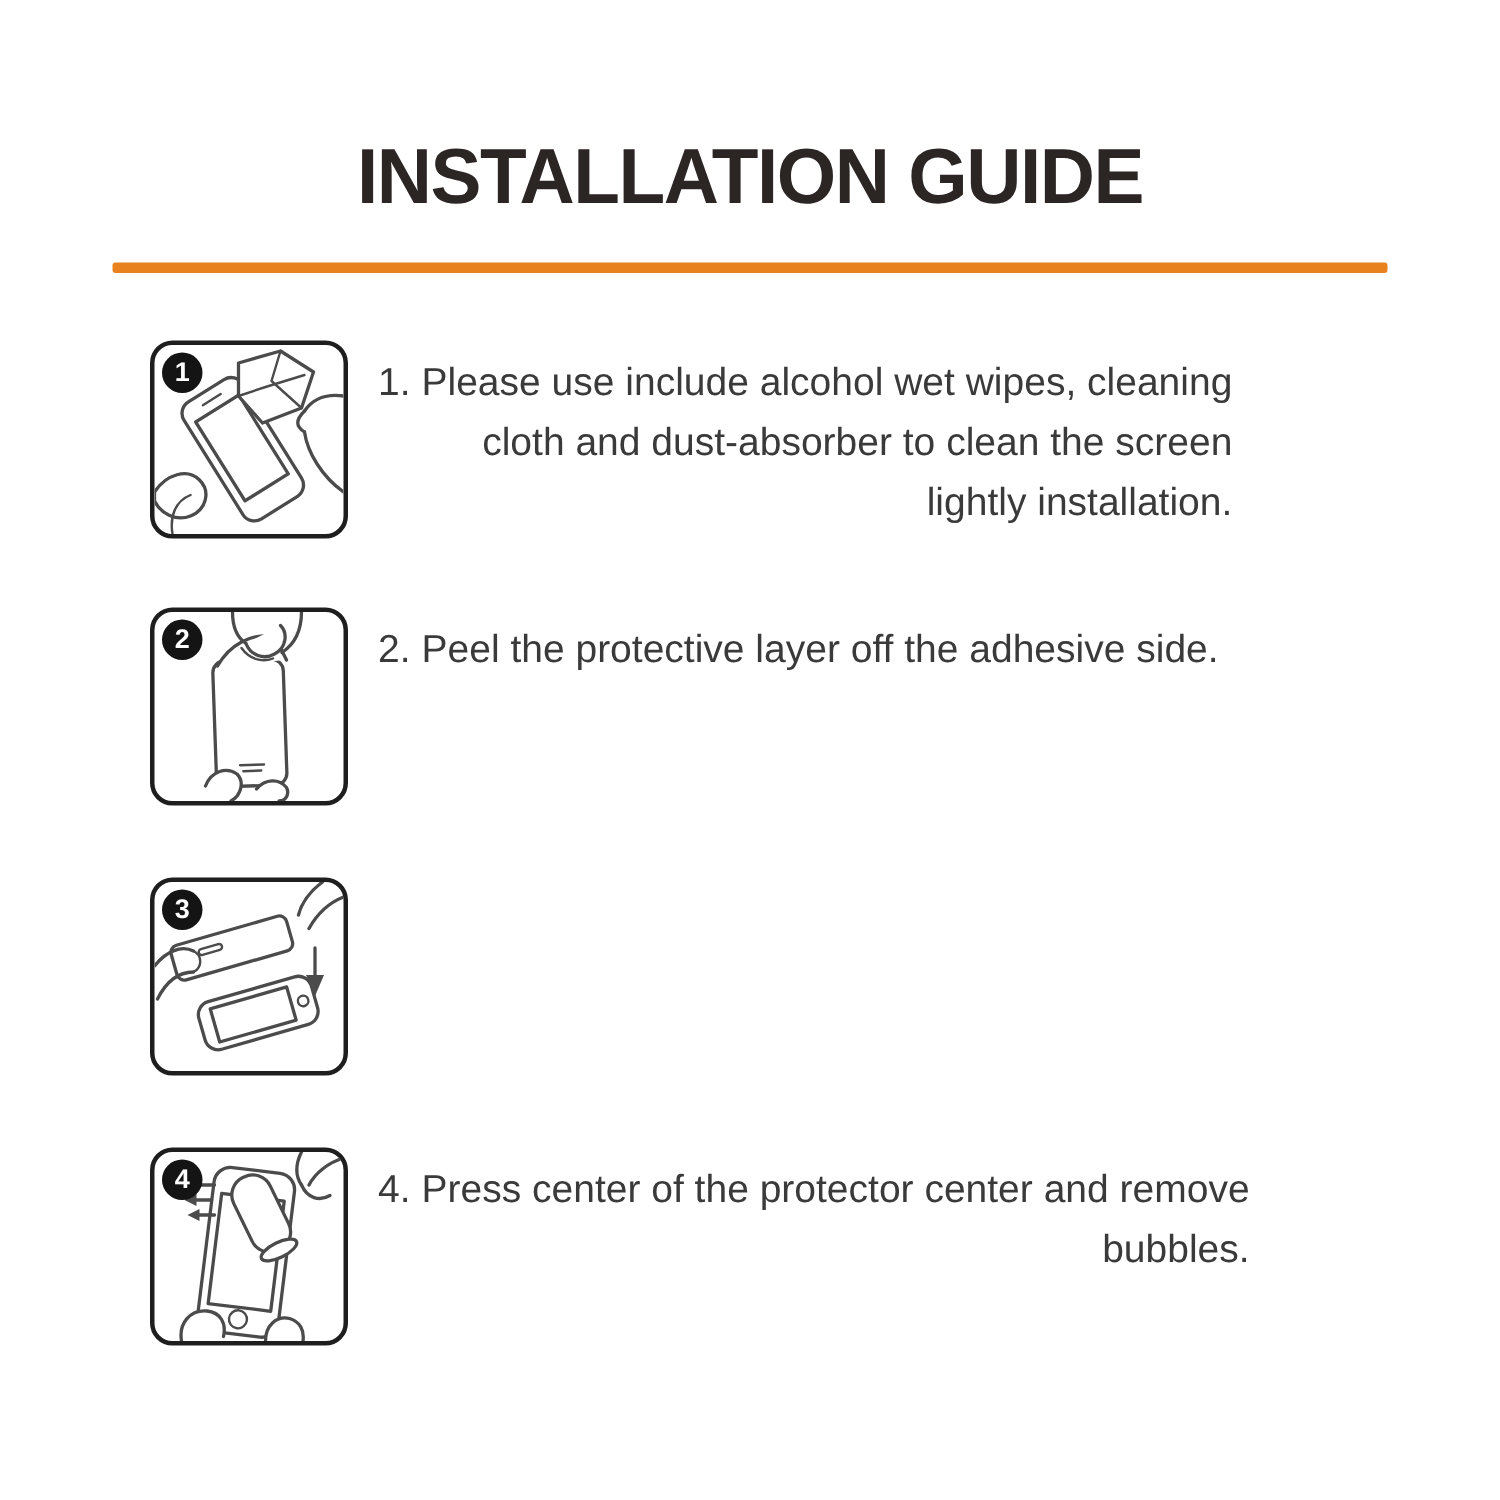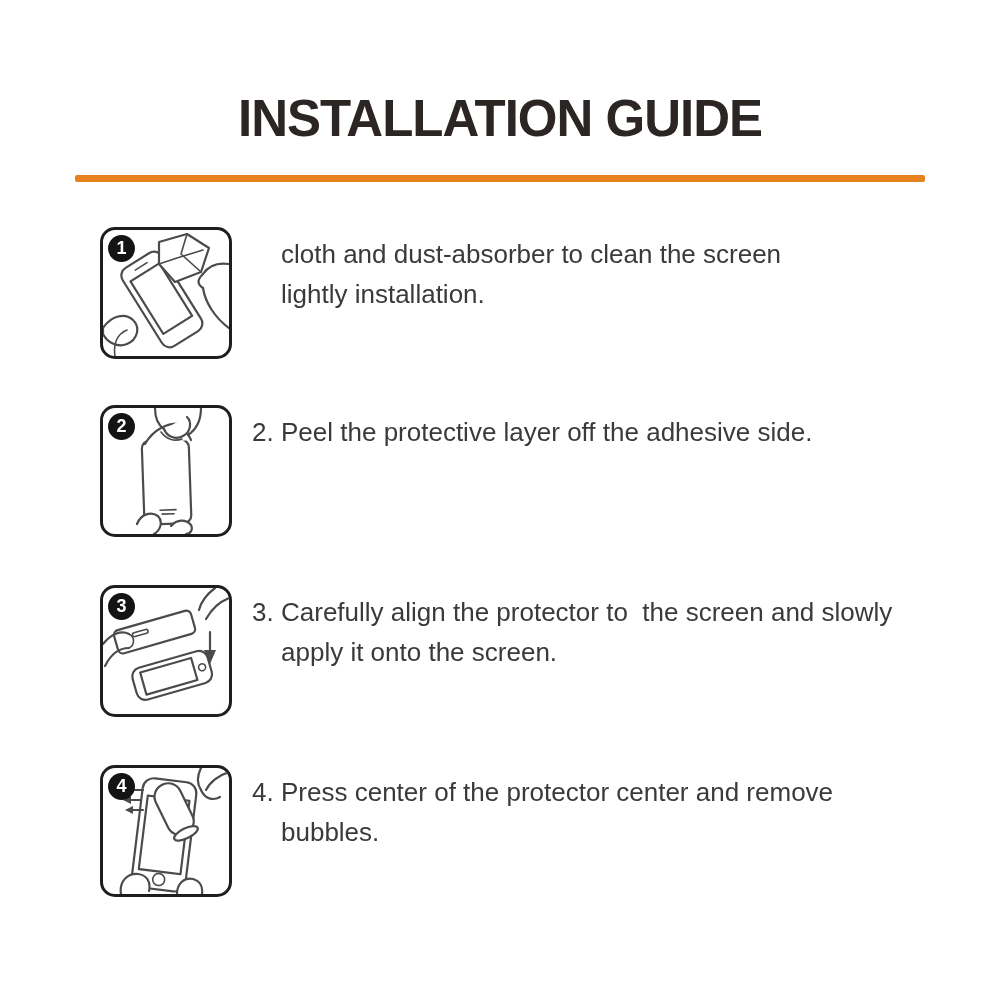--- a/index.html
+++ b/index.html
@@ -34,21 +34,21 @@
     font-size:18px;font-weight:bold;z-index:2;
   }
   .illus svg{position:absolute;top:0;left:0;}
   .illus svg *{stroke:var(--lineart);stroke-width:2.2;fill:none;stroke-linecap:round;stroke-linejoin:round;}
   .illus svg .fw{fill:#ffffff;}
   .illus svg .solid{fill:var(--lineart);stroke:none;}
   .illus svg .thin{stroke-width:1.6;}
   .txt{margin-left:20px;padding-top:7px;color:var(--body);}
   .line{font-size:26px;line-height:40px;white-space:pre;}
   .line .num{display:inline-block;width:29px;}
-  .line.cont{padding-left:29px;}
+  .line.cont{padding-left:29px;text-align:right;}
 </style>
 </head>
 <body>
 
 <div class="page">
 
   <div class="title">INSTALLATION GUIDE</div>
   <div class="divider"></div>
 
   <div class="step" style="top:215px">
@@ -64,20 +64,21 @@
         <path class="thin" d="M84 4 L78 24 L98 42"></path>
         <path class="thin" d="M56 34 L74 28 L100 20"></path>
         <path d="M126 34 C112 32 104 38 100 44"></path>
         <path d="M126 98 C112 88 102 72 100 58"></path>
         <path d="M100 44 C94 50 94 54 100 58"></path>
         <path class="fw" d="M0 98 C8 86 22 82 30 90 C38 98 34 110 24 114 C14 118 4 112 0 104 Z"></path>
         <path class="thin" d="M12 126 C10 114 14 104 24 100"></path>
       </svg>
     </div>
     <div class="txt">
+      <div class="line"><span class="num">1.</span><span>Please use include alcohol wet wipes, cleaning</span></div>
       <div class="line cont">cloth and dust-absorber to clean the screen</div>
       <div class="line cont">lightly installation.</div>
     </div>
   </div>
 
   <div class="step" style="top:393px">
     <div class="illus">
       <div class="badge">2</div>
       <svg width="126" height="126" viewBox="0 0 126 126">
         <g transform="rotate(-2 62 72)">
@@ -112,24 +113,20 @@
         </g>
         <line x1="107" y1="44" x2="107" y2="64"></line>
         <path class="solid" d="M101 62 L113 62 L107 76 Z"></path>
         <path d="M0 56 C8 46 18 42 26 46"></path>
         <path d="M2 78 C8 66 16 60 26 60"></path>
         <path class="thin" d="M26 46 C32 49 32 57 26 60"></path>
         <path d="M112 0 C104 6 98 14 96 22"></path>
         <path d="M126 10 C116 14 108 22 103 31"></path>
       </svg>
     </div>
-    <div class="txt">
-      <div class="line"><span class="num">3.</span><span>Carefully align the protector to  the screen and slowly</span></div>
-      <div class="line cont">apply it onto the screen.</div>
-    </div>
   </div>
 
   <div class="step" style="top:753px">
     <div class="illus">
       <div class="badge">4</div>
       <svg width="126" height="126" viewBox="0 0 126 126">
         <g transform="rotate(7 62 68)">
           <rect class="fw" x="34" y="12" width="54" height="110" rx="11"></rect>
           <rect x="40" y="30" width="42" height="74"></rect>
           <line x1="54" y1="21" x2="70" y2="21" class="thin"></line>

